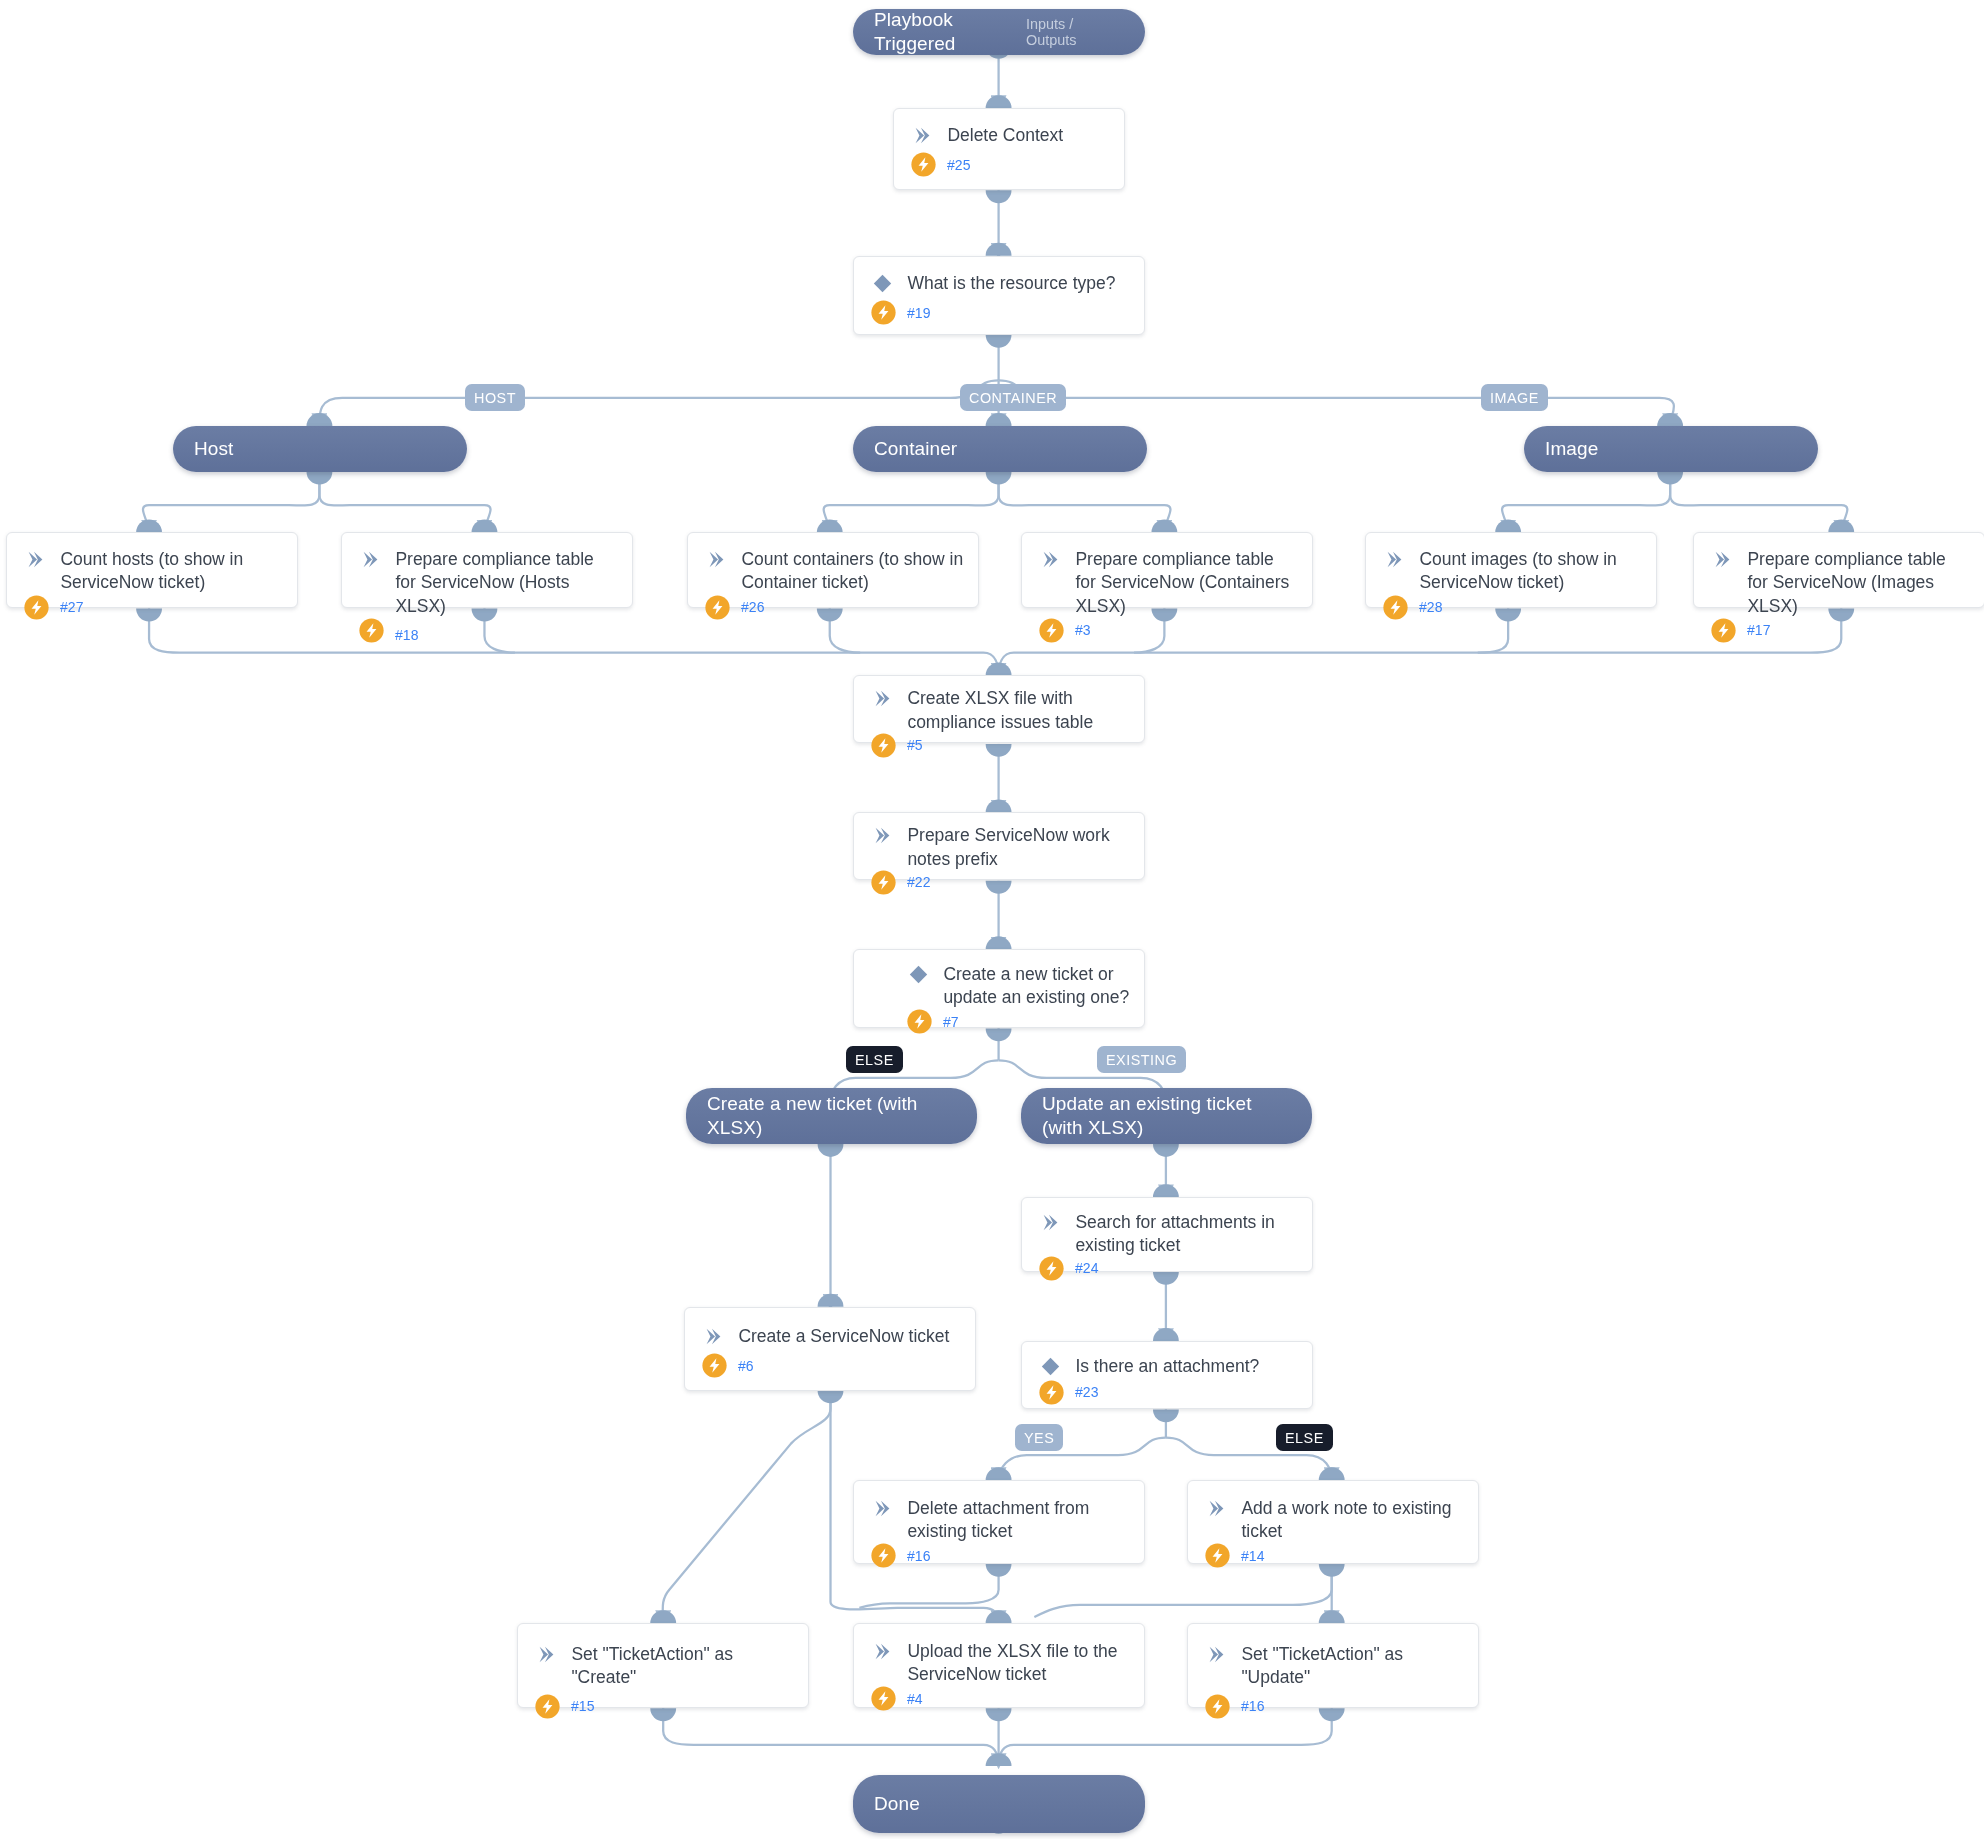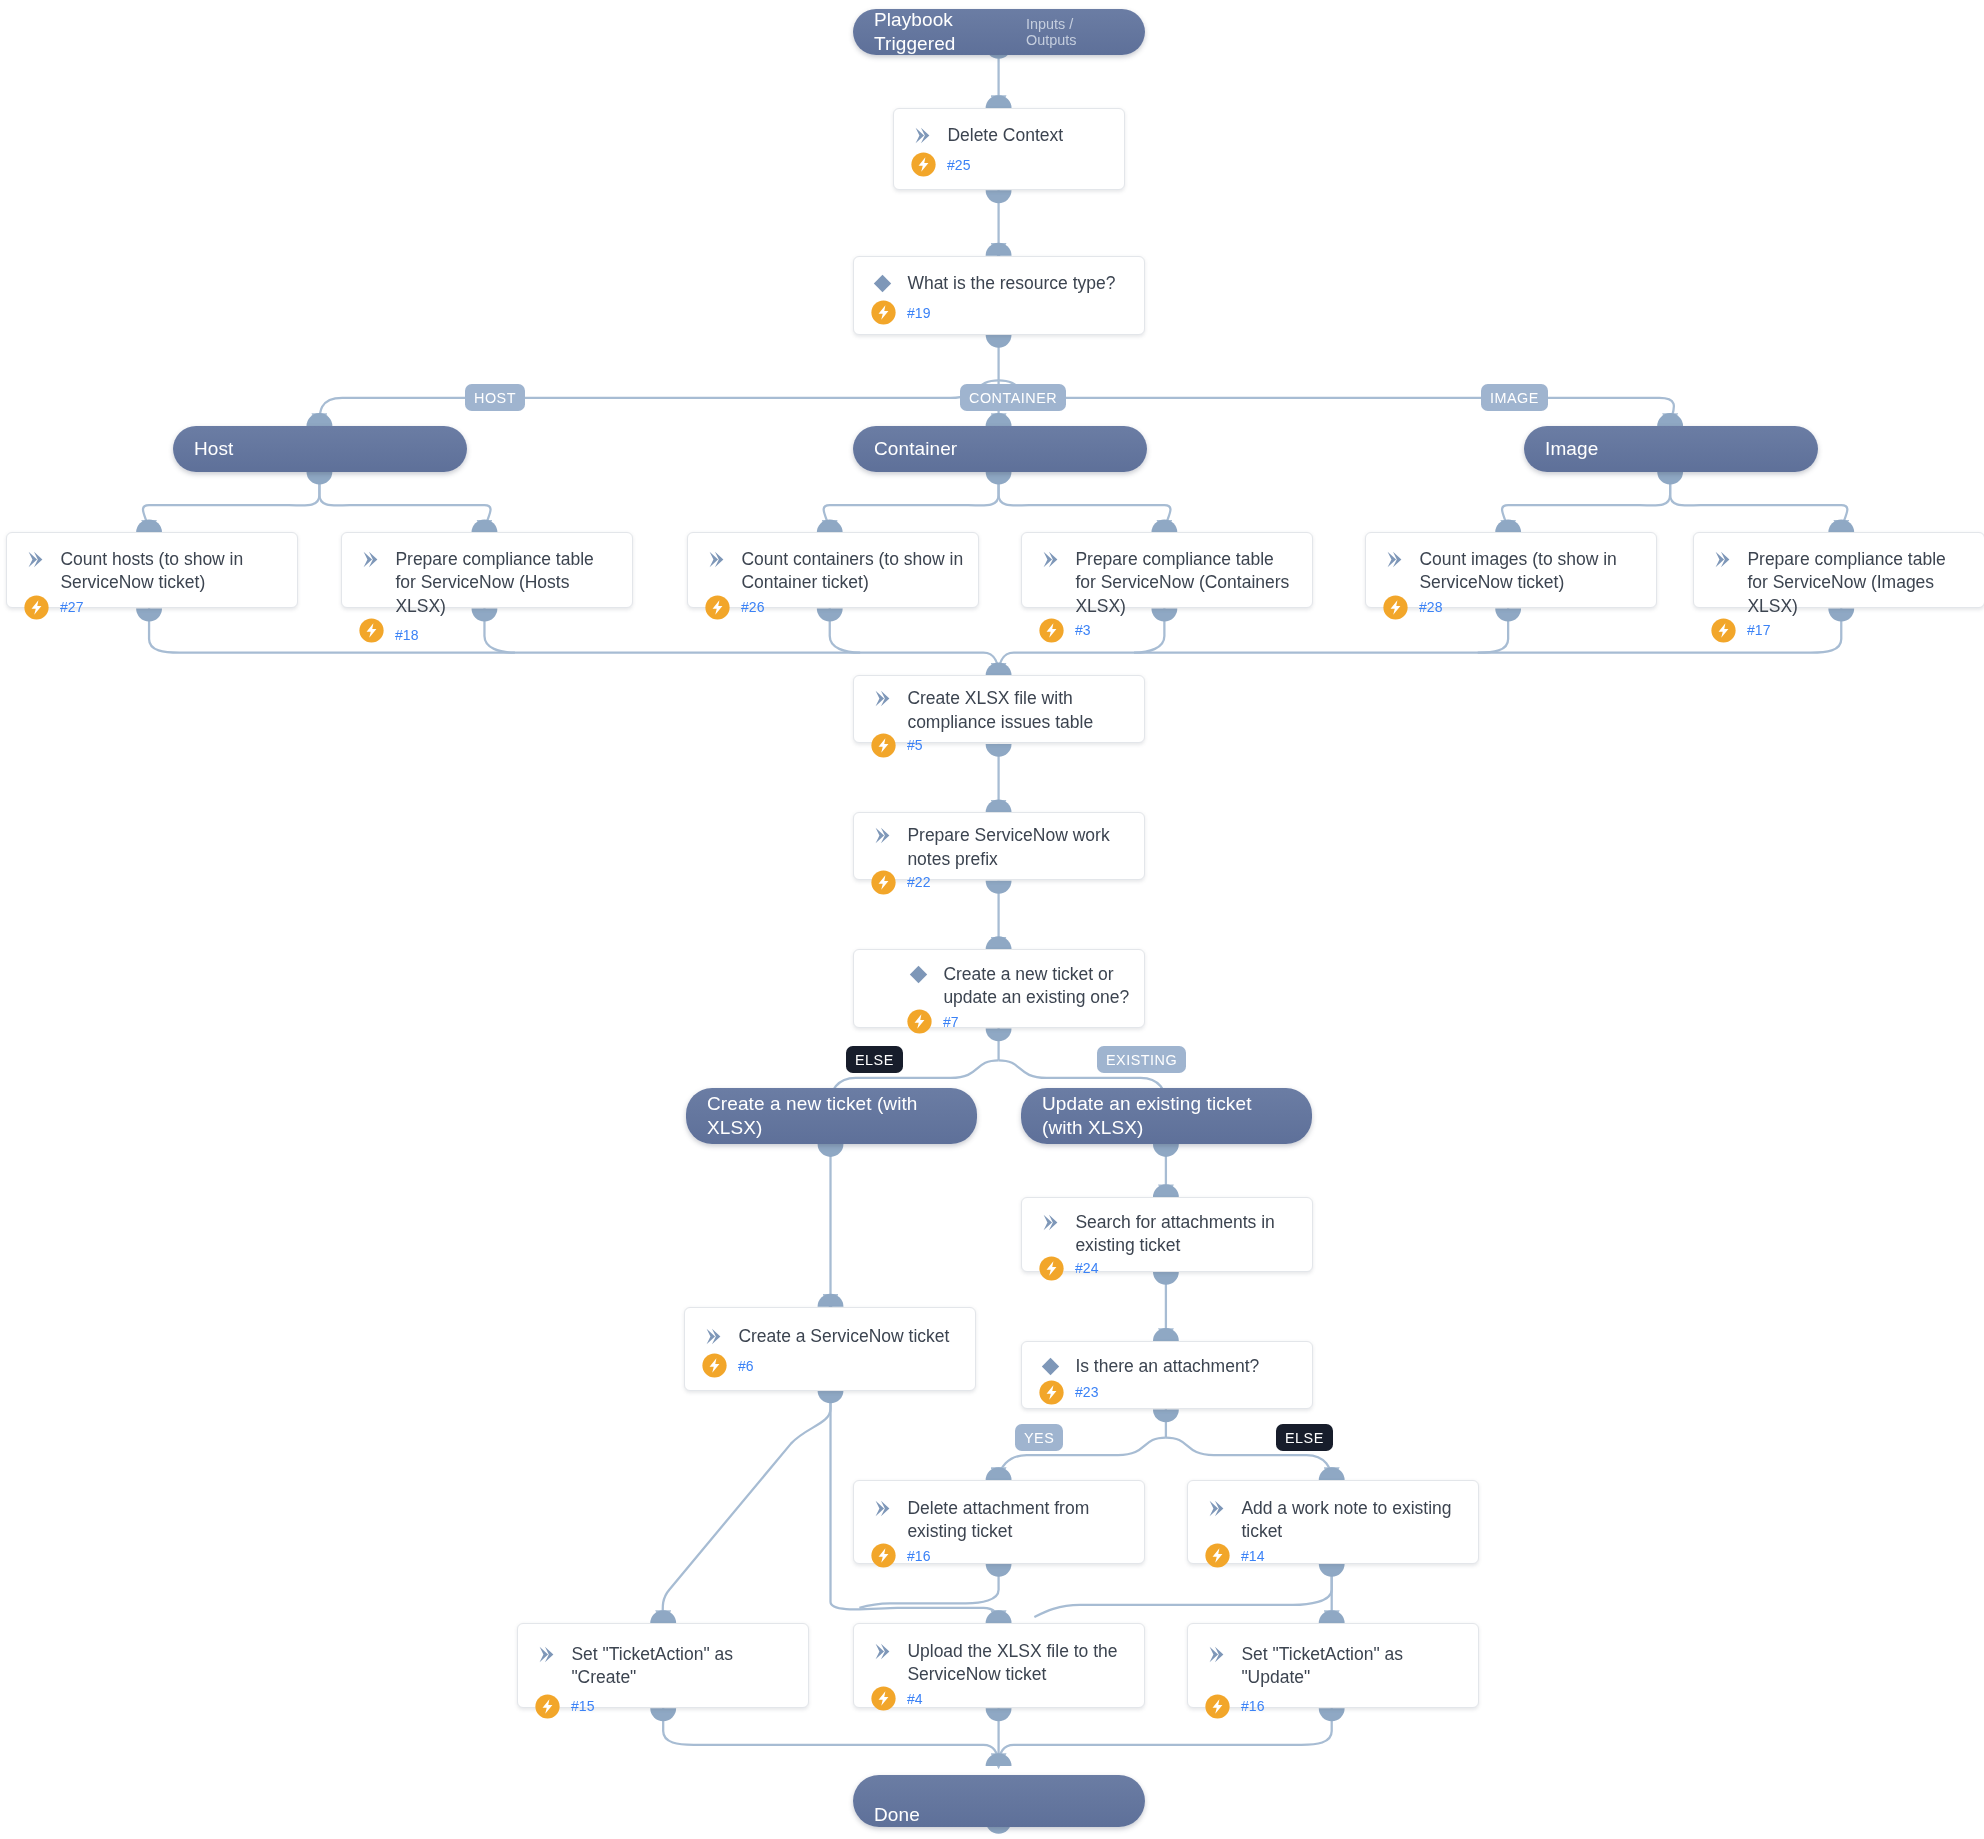--- a/index.html
+++ b/index.html
@@ -261,21 +261,21 @@
   </div>
 
   <div class="section-node" style="left:686px; top:1088px; width:291px; height:56px;justify-content:center;">
     <span class="section-label">Create a new ticket (with XLSX)</span>
   </div>
 
   <div class="section-node" style="left:1021px; top:1088px; width:291px; height:56px;">
     <span class="section-label">Update an existing ticket (with XLSX)</span>
   </div>
 
-  <div class="section-node" style="left:853px; top:1775px; width:292px; height:52px;align-items:flex-end;">
+  <div class="section-node" style="left:853px; top:1775px; width:292px; height:58px;">
     <span class="section-label">Done</span>
   </div>
 
   <div class="task-node" style="left:853px; top:108px; width:232px; height:82px;margin-left:40px;">
     <div class="task-title-row">
       <svg class="task-icon" viewBox="0 0 30 30">
         <path d="M6 5 L17 15 L6 25 L11 15 Z" fill="#7e97b8"></path>
         <path d="M13 5 L24 15 L13 25 L18 15 Z" fill="#7e97b8"></path>
       </svg>
       <span class="task-title">Delete Context</span>

